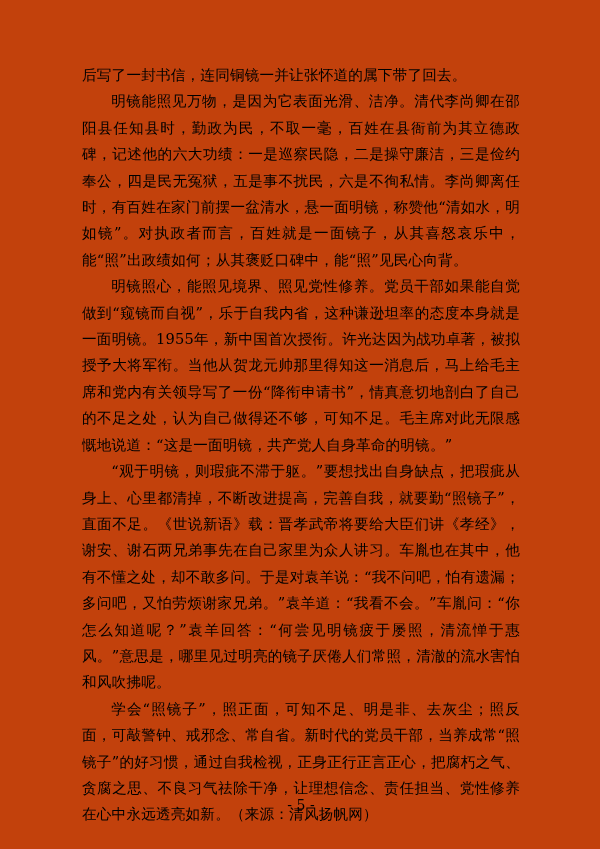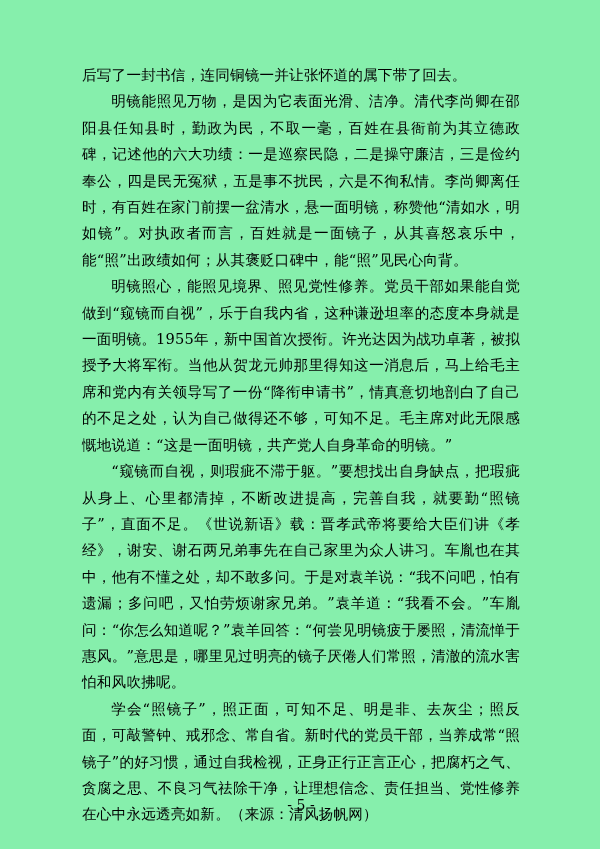--- a/index.html
+++ b/index.html
@@ -13,21 +13,21 @@
     font-family: "DejaVu Serif", "Liberation Serif", serif;
     color: #000000;
     position: relative;
     overflow: hidden;
   }
   #page {
     position: absolute;
     left: 0; top: 0;
     width: 600px;
     height: 849px;
-    background: #86efac;
+    background: #c2410c;
   }
   #content {
     position: absolute;
     left: 82px;
     top: 62px;
     width: 438px;
   }
   .para {
     font-size: 14.6px;
     line-height: 26.4px;
@@ -51,17 +51,17 @@
   }
 </style>
 </head>
 <body>
 
 <div id="page">
   <div id="content">
     <p class="para indent" style="text-indent:0;">后写了一封书信，连同铜镜一并让张怀道的属下带了回去。</p>
     <p class="para indent">明镜能照见万物，是因为它表面光滑、洁净。清代李尚卿在邵阳县任知县时，勤政为民，不取一毫，百姓在县衙前为其立德政碑，记述他的六大功绩：一是巡察民隐，二是操守廉洁，三是俭约奉公，四是民无冤狱，五是事不扰民，六是不徇私情。李尚卿离任时，有百姓在家门前摆一盆清水，悬一面明镜，称赞他“清如水，明如镜”。对执政者而言，百姓就是一面镜子，从其喜怒哀乐中，能“照”出政绩如何；从其褒贬口碑中，能“照”见民心向背。</p>
     <p class="para indent">明镜照心，能照见境界、照见党性修养。党员干部如果能自觉做到“窥镜而自视”，乐于自我内省，这种谦逊坦率的态度本身就是一面明镜。1955年，新中国首次授衔。许光达因为战功卓著，被拟授予大将军衔。当他从贺龙元帅那里得知这一消息后，马上给毛主席和党内有关领导写了一份“降衔申请书”，情真意切地剖白了自己的不足之处，认为自己做得还不够，可知不足。毛主席对此无限感慨地说道：“这是一面明镜，共产党人自身革命的明镜。”</p>
-    <p class="para indent">“窥镜而自视，则瑕疵不滞于躯。”要想找出自身缺点，把瑕疵从身上、心里都清掉，不断改进提高，完善自我，就要勤“照镜子”，直面不足。《世说新语》载：晋孝武帝将要给大臣们讲《孝经》，谢安、谢石两兄弟事先在自己家里为众人讲习。车胤也在其中，他有不懂之处，却不敢多问。于是对袁羊说：“我不问吧，怕有遗漏；多问吧，又怕劳烦谢家兄弟。”袁羊道：“我看不会。”车胤问：“你怎么知道呢？”袁羊回答：“何尝见明镜疲于屡照，清流惮于惠风。”意思是，哪里见过明亮的镜子厌倦人们常照，清澈的流水害怕和风吹拂呢。</p>
+    <p class="para indent">“观于明镜，则瑕疵不滞于躯。”要想找出自身缺点，把瑕疵从身上、心里都清掉，不断改进提高，完善自我，就要勤“照镜子”，直面不足。《世说新语》载：晋孝武帝将要给大臣们讲《孝经》，谢安、谢石两兄弟事先在自己家里为众人讲习。车胤也在其中，他有不懂之处，却不敢多问。于是对袁羊说：“我不问吧，怕有遗漏；多问吧，又怕劳烦谢家兄弟。”袁羊道：“我看不会。”车胤问：“你怎么知道呢？”袁羊回答：“何尝见明镜疲于屡照，清流惮于惠风。”意思是，哪里见过明亮的镜子厌倦人们常照，清澈的流水害怕和风吹拂呢。</p>
     <p class="para indent">学会“照镜子”，照正面，可知不足、明是非、去灰尘；照反面，可敲警钟、戒邪念、常自省。新时代的党员干部，当养成常“照镜子”的好习惯，通过自我检视，正身正行正言正心，把腐朽之气、贪腐之思、不良习气祛除干净，让理想信念、责任担当、党性修养在心中永远透亮如新。（来源：清风扬帆网）</p>
     <div class="page-number">- 5 -</div>
   </div>
 </div>
 
 </body></html>

